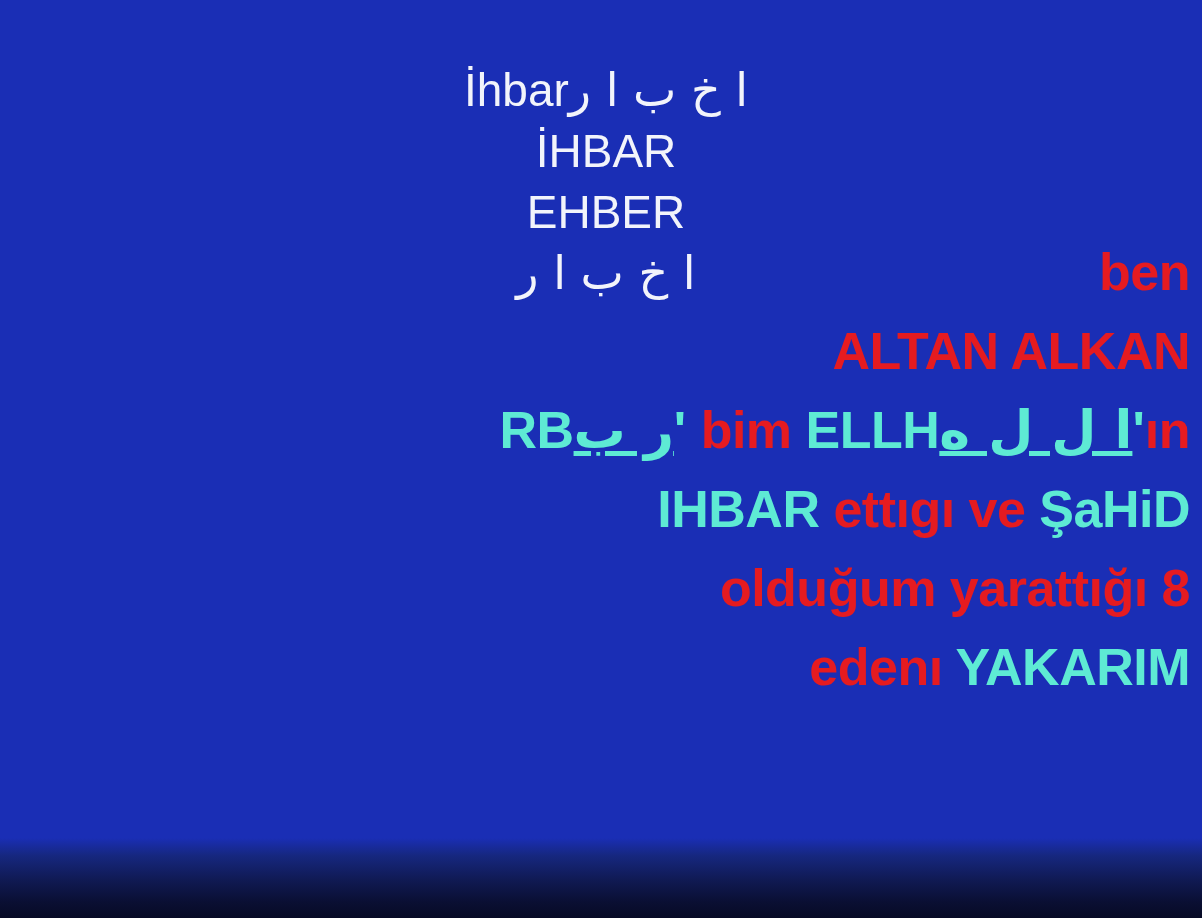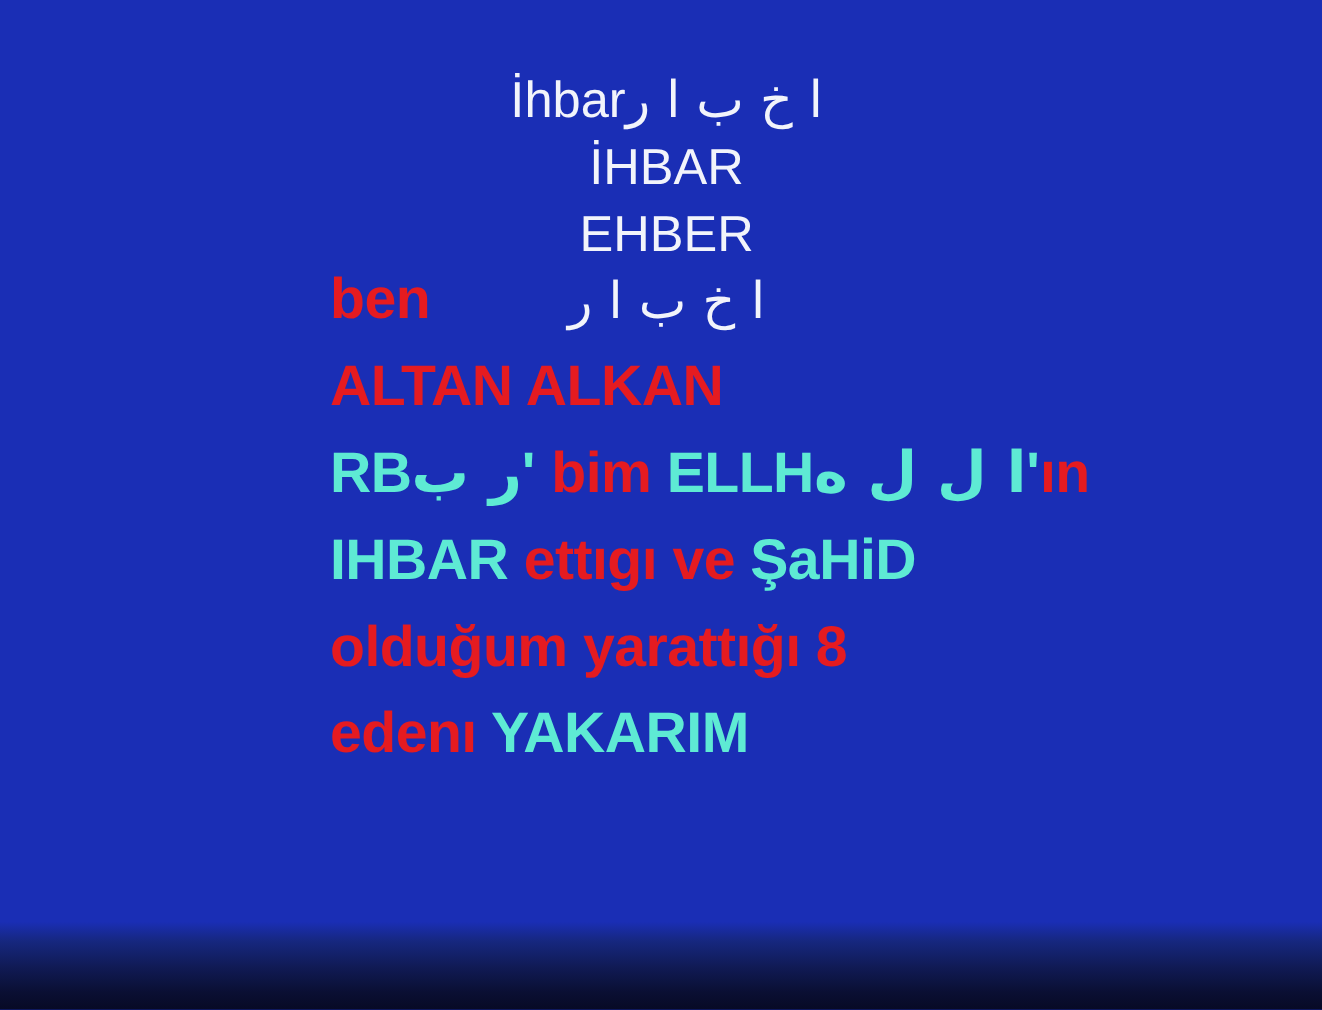--- a/index.html
+++ b/index.html
@@ -60,26 +60,27 @@
     position: absolute;
     left: 300px;
     top: 233px;
     width: 890px;
     font-weight: 700;
     font-size: 52px;
     line-height: 79px;
     letter-spacing: -0.5px;
     white-space: nowrap;
   }
-  .body-line { display: block; height: 79px; }
+  .body-line { display: block; height: 79px; text-align: right; }
   .w { color: #5eead4; }
   .r { color: #e51b20; }
   .arb {
     font-family: "DejaVu Sans", "Liberation Sans", sans-serif;
     font-weight: 700;
+    text-decoration: underline;
   }
 </style>
 </head>
 <body>
 
 <div id="slide">
 
   <div id="heading-block">
     <span class="head-line"><span>İhbar</span><span class="ar">ا خ ب ا ر</span></span>
     <span class="head-line">İHBAR</span>

